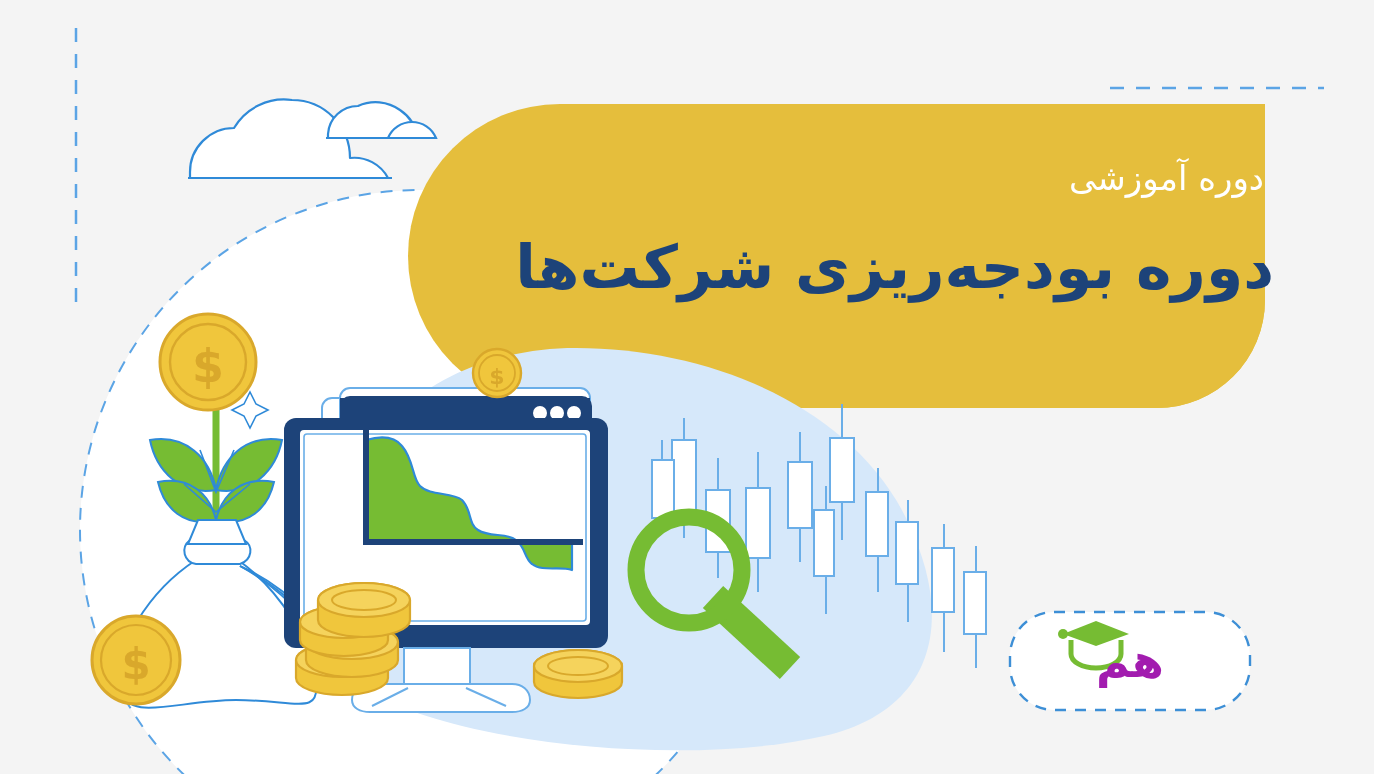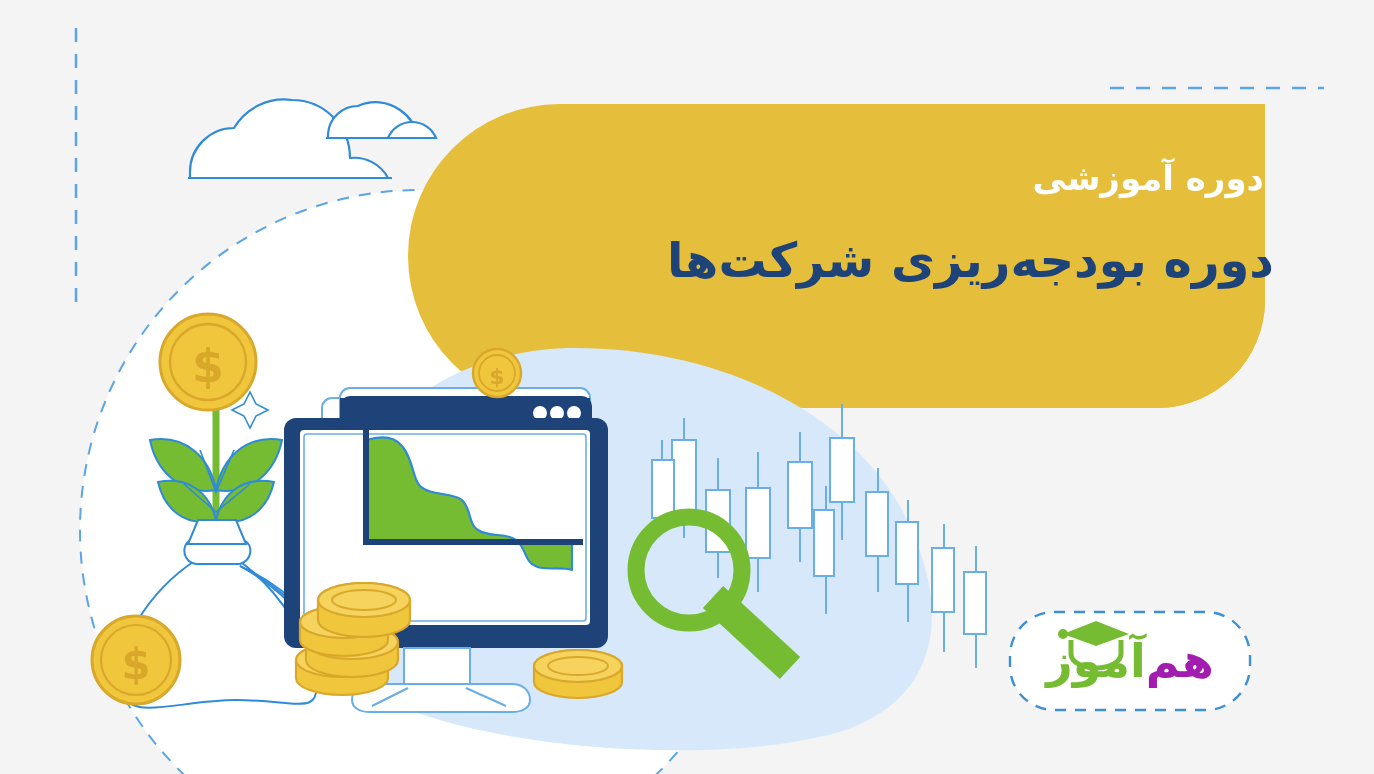--- a/index.html
+++ b/index.html
@@ -35,33 +35,33 @@
     pointer-events: none;
   }
   .eyebrow {
     position: absolute;
     right: 110px;
     top: 158px;
     width: 700px;
     text-align: right;
     color: #ffffff;
     font-size: 34px;
-    font-weight: 700;
+    font-weight: 400;
     letter-spacing: 0px;
     line-height: 1.2;
     direction: rtl;
   }
   .headline {
     position: absolute;
     right: 100px;
     top: 230px;
     width: 900px;
     text-align: right;
     color: #1d4379;
-    font-size: 48px;
+    font-size: 60px;
     font-weight: 700;
     line-height: 1.25;
     direction: rtl;
   }
   .logo-text-layer {
     position: absolute;
     left: 1010px;
     top: 612px;
     width: 240px;
     height: 98px;
@@ -277,15 +277,14 @@
     </g>
   </svg>
 
   <div class="banner-text-layer">
     <div class="eyebrow">دوره آموزشی</div>
     <div class="headline">دوره بودجه‌ریزی شرکت‌ها</div>
   </div>
 
   <div class="logo-text-layer">
     <span class="logo-word logo-ham">هم</span>
-    <span class="logo-word logo-amooz">آموز</span>
   </div>
 </div>
 
 </body></html>

